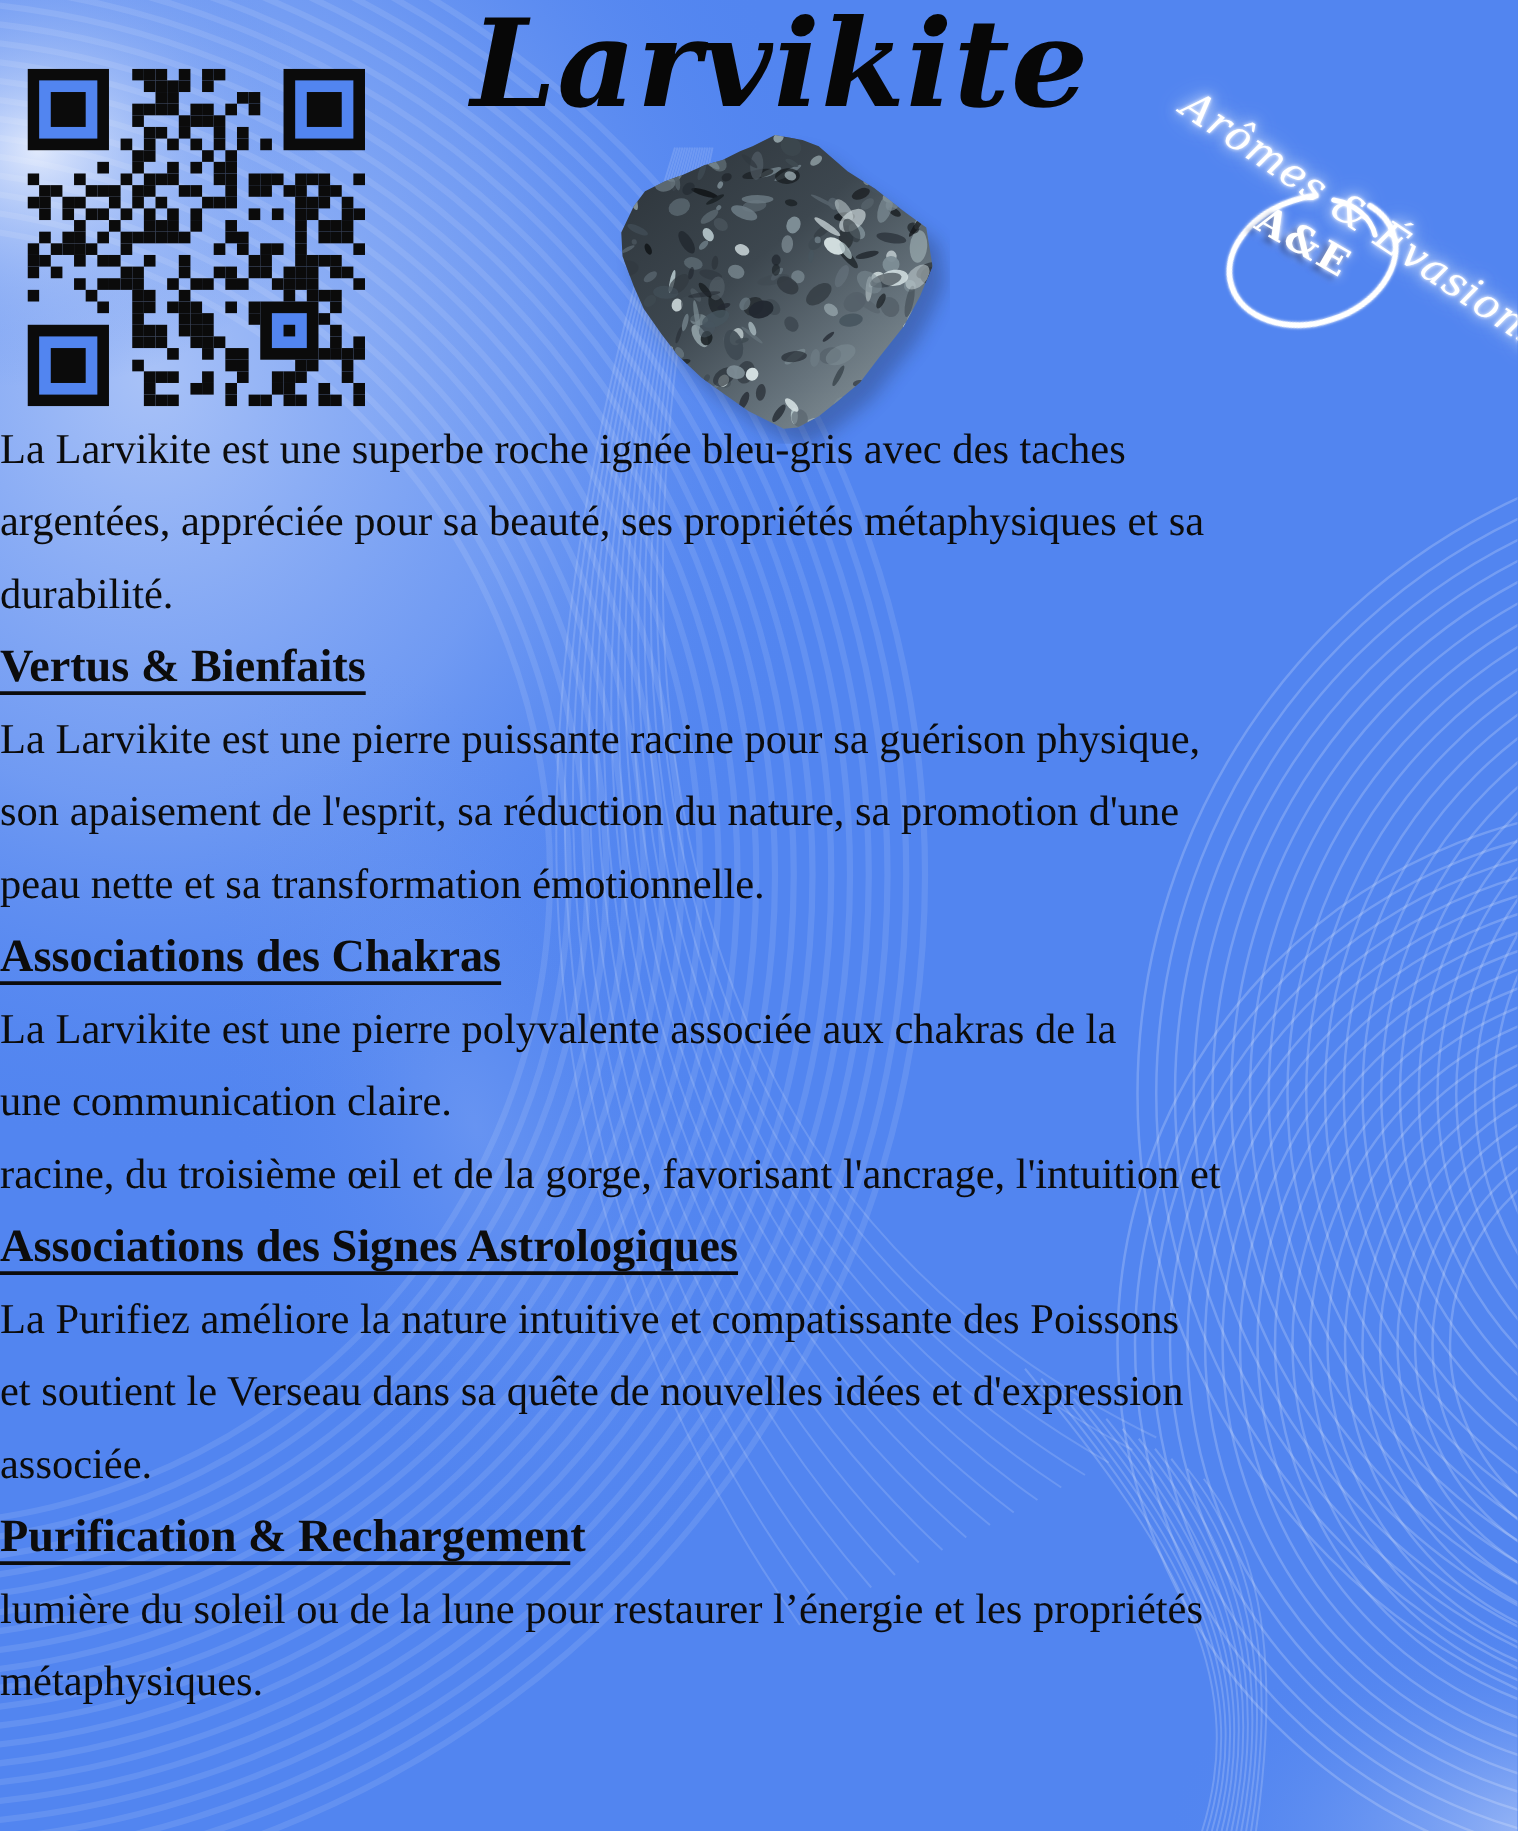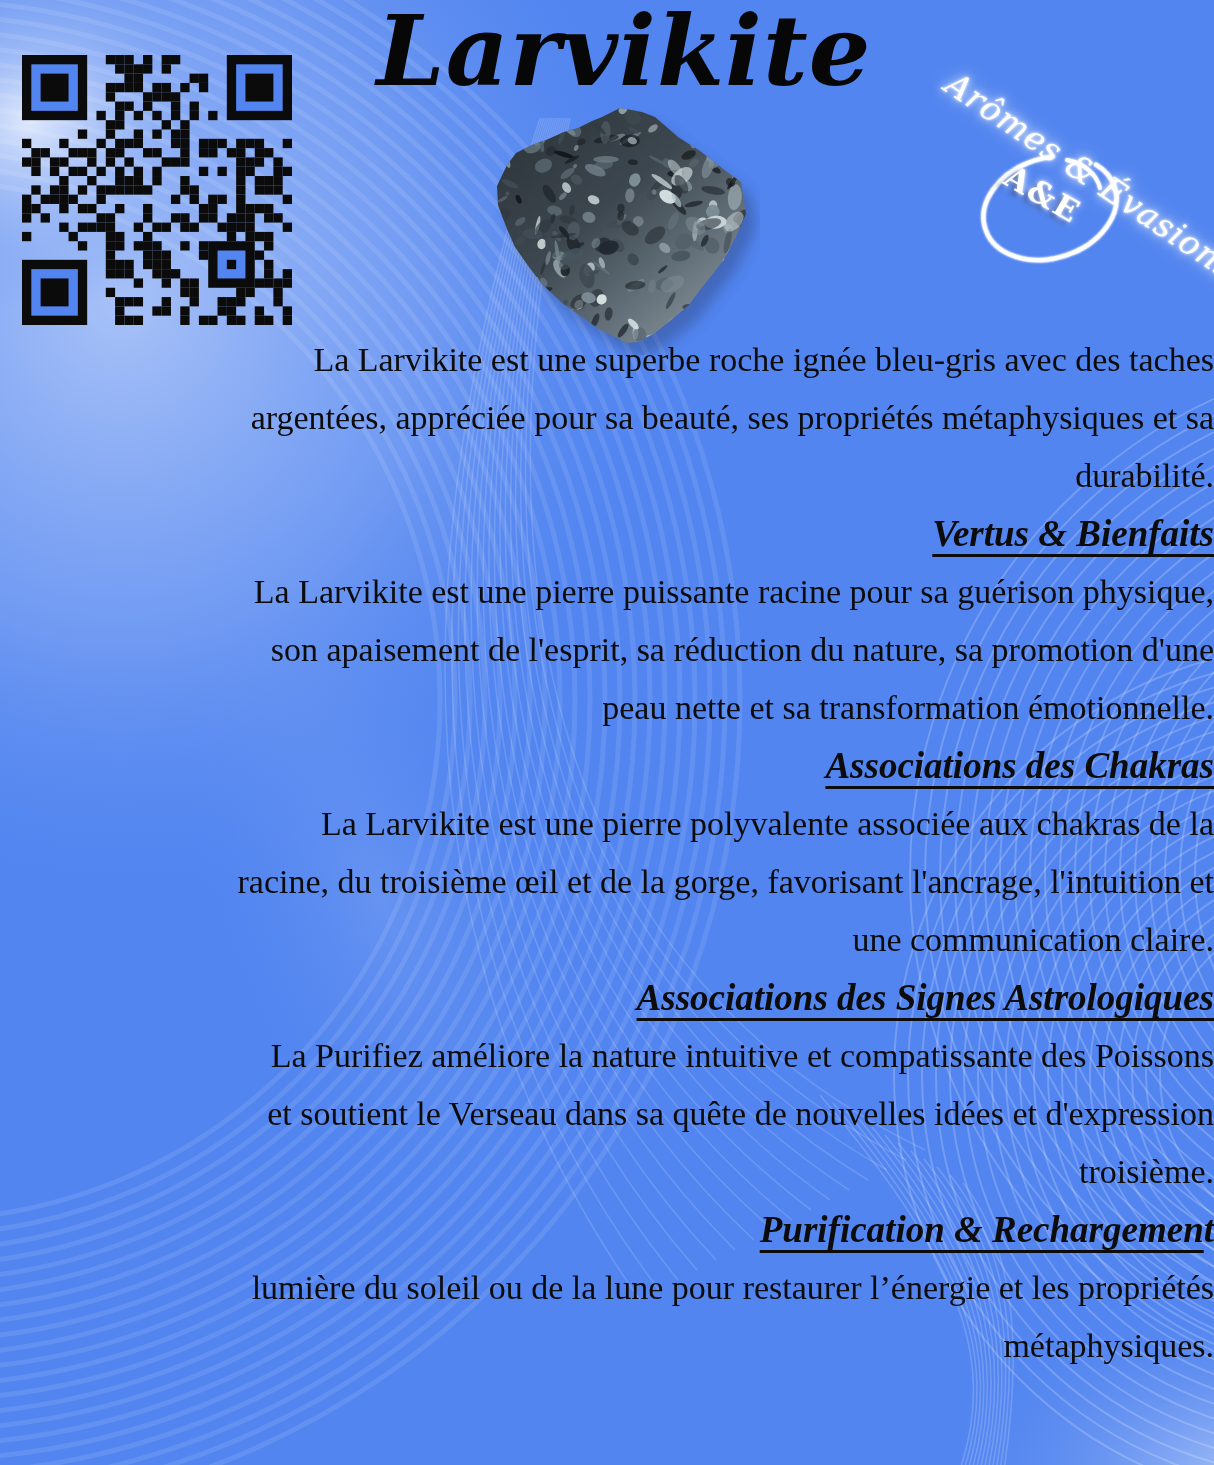--- a/index.html
+++ b/index.html
@@ -27,24 +27,24 @@
   .brand-ellipse{position:absolute;left:972px;top:146px;z-index:3;}
   .brand-mono{
     position:absolute;left:1002px;top:176px;z-index:4;
     transform:rotate(30deg);
     font-family:"DejaVu Serif",serif;font-weight:700;font-size:31px;
     color:#ffffff;letter-spacing:2px;
     text-shadow:-3px 5px 4px rgba(35,60,130,.55),0 0 3px #fff,0 0 9px rgba(255,255,255,.9);
   }
   .content{
     position:absolute;left:0;right:0;top:331px;z-index:2;
-    text-align:right;color:#0c0c0c;
+    text-align:left;color:#0c0c0c;
   }
   .ln{height:58px;line-height:58px;font-size:34px;white-space:nowrap;}
-  .hd{height:58px;line-height:58px;font-size:37px;font-weight:700;white-space:nowrap;font-style:italic;}
+  .hd{height:58px;line-height:58px;font-size:37px;font-weight:700;white-space:nowrap;}
   .us{text-decoration:underline;text-decoration-thickness:3px;text-underline-offset:8px;}
 </style>
 </head>
 <body>
 
 <svg class="bg" width="1214" height="1465" viewBox="0 0 1214 1465">
   <defs>
     <radialGradient id="g1">
         <stop offset="0" stop-color="#ffffff" stop-opacity="0.50"></stop>
         <stop offset="0.55" stop-color="#dbe6fc" stop-opacity="0.22"></stop>
@@ -731,24 +731,24 @@
   <div class="ln">argentées, appréciée pour sa beauté, ses propriétés métaphysiques et sa</div>
   <div class="ln">durabilité.</div>
 
   <div class="hd"><span class="us">Vertus &amp; Bienfaits</span></div>
   <div class="ln">La Larvikite est une pierre puissante racine pour sa guérison physique,</div>
   <div class="ln">son apaisement de l'esprit, sa réduction du nature, sa promotion d'une</div>
   <div class="ln">peau nette et sa transformation émotionnelle.</div>
 
   <div class="hd"><span class="us">Associations des Chakras</span></div>
   <div class="ln">La Larvikite est une pierre polyvalente associée aux chakras de la</div>
+  <div class="ln">une communication claire.</div>
   <div class="ln">racine, du troisième œil et de la gorge, favorisant l'ancrage, l'intuition et</div>
-  <div class="ln">une communication claire.</div>
 
   <div class="hd"><span class="us">Associations des Signes Astrologiques</span></div>
   <div class="ln">La Purifiez améliore la nature intuitive et compatissante des Poissons</div>
   <div class="ln">et soutient le Verseau dans sa quête de nouvelles idées et d'expression</div>
-  <div class="ln">troisième.</div>
+  <div class="ln">associée.</div>
 
   <div class="hd"><span class="us">Purification &amp; Rechargemen</span><span>t</span></div>
   <div class="ln">lumière du soleil ou de la lune pour restaurer l’énergie et les propriétés</div>
   <div class="ln">métaphysiques.</div>
 </div>
 
 </body></html>

